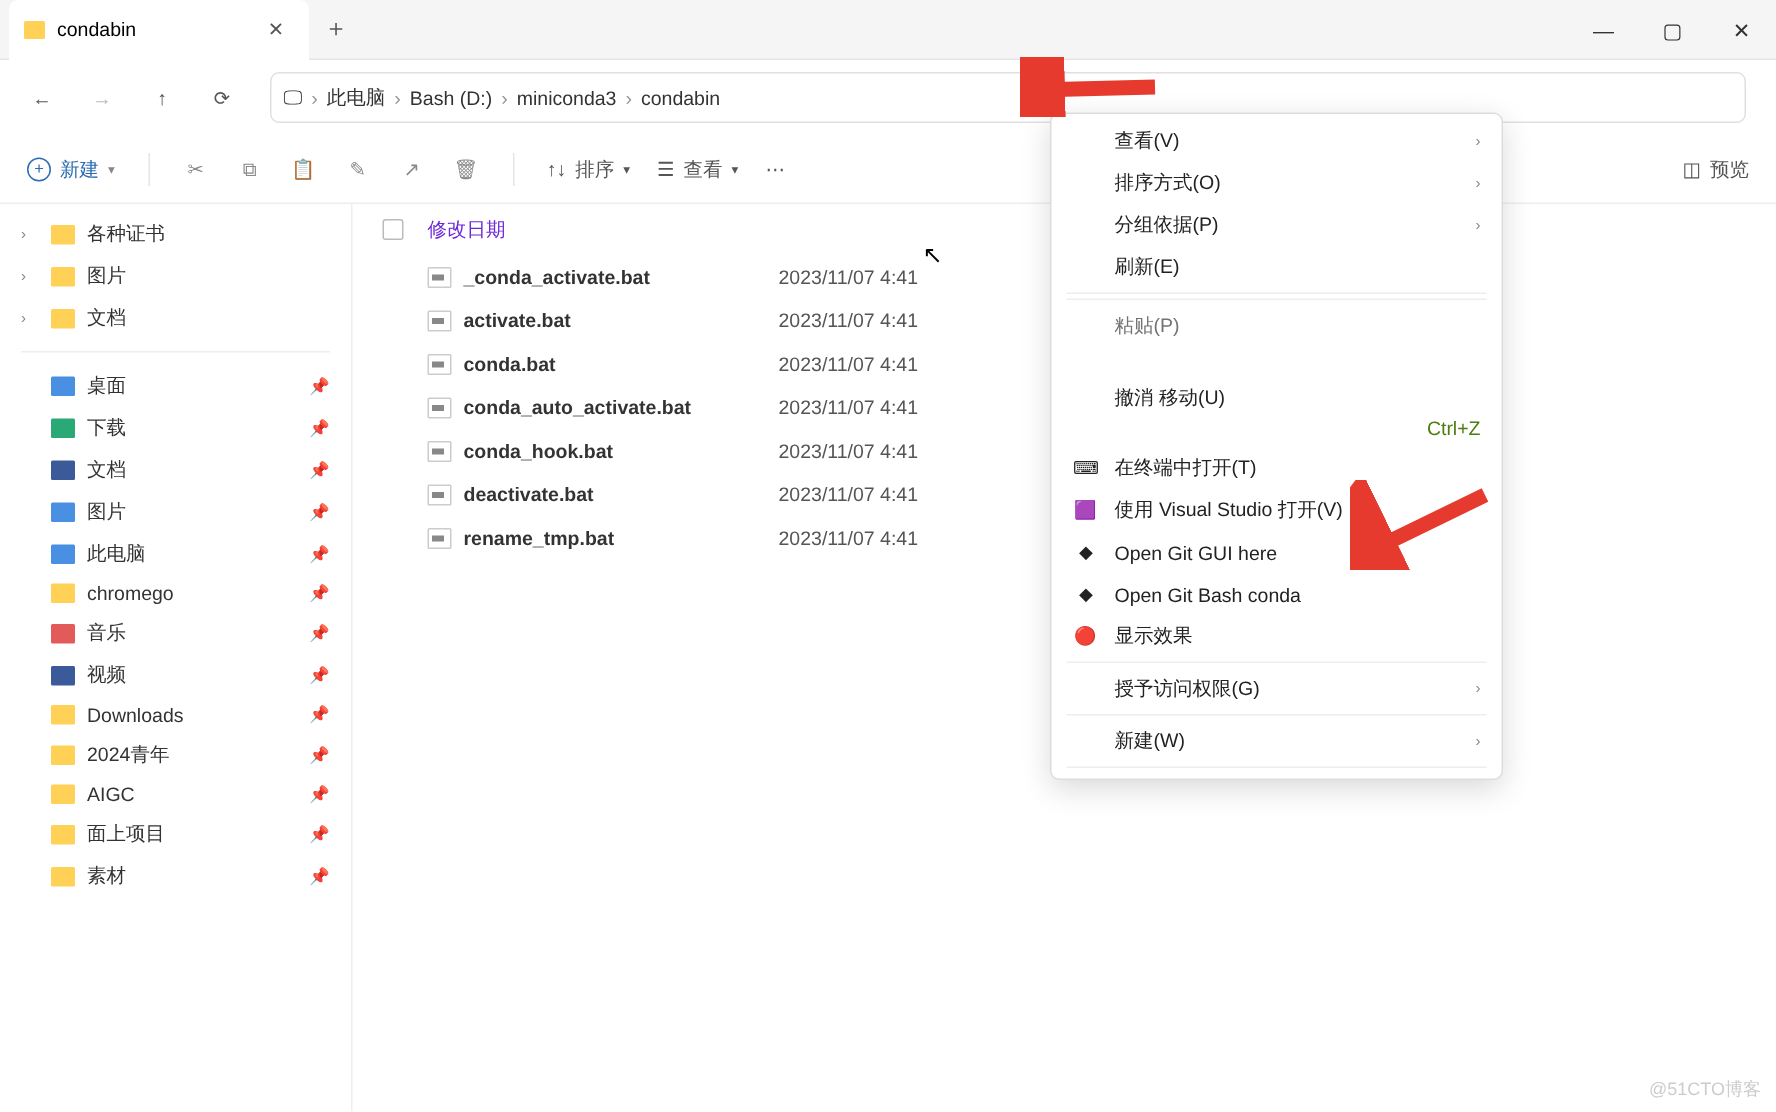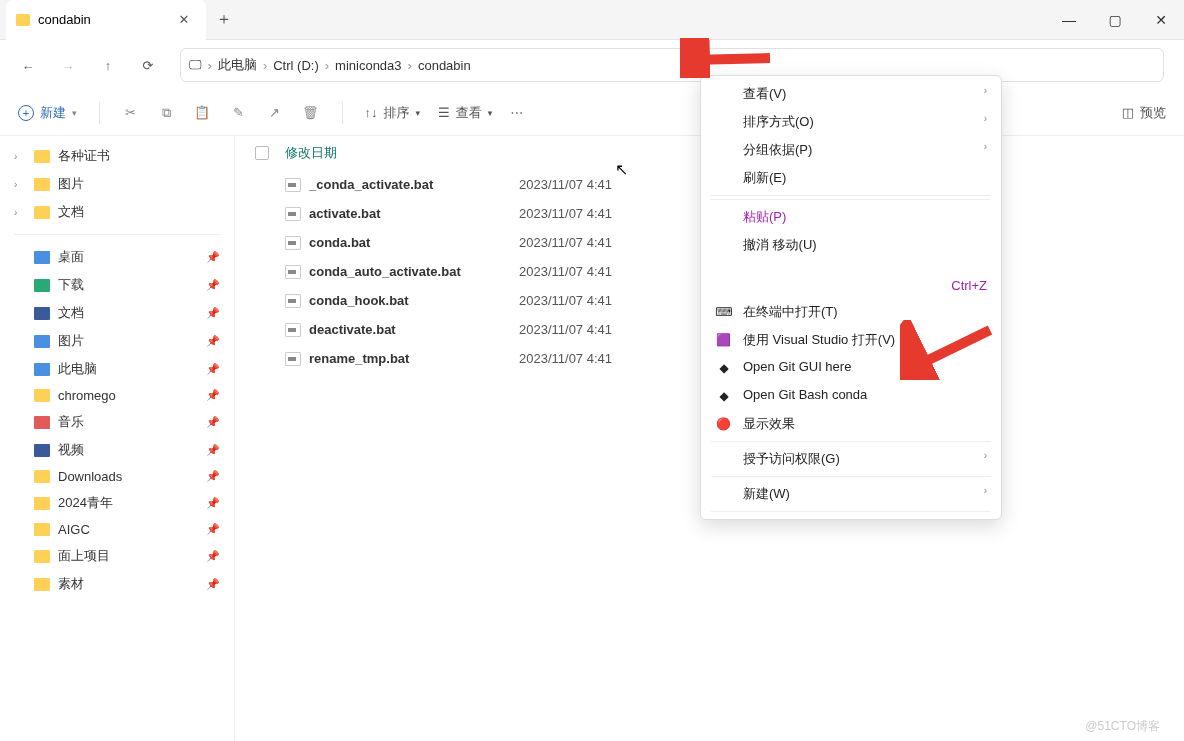--- a/index.html
+++ b/index.html
@@ -40,40 +40,40 @@
 .sb-item .fic.red { background: #e25a5a; }
 .sb-item .fic.green { background: #2aa876; }
 .sb-item .fic.navy { background: #3a5a9a; }
 .sb-item .pin { margin-left: auto; color: #888; font-size: 11px; }
 .sb-divider { height: 1px; background: #eee; margin: 8px 14px; }
 
 .content { flex: 1; position: relative; }
 .col-head { display: flex; align-items: center; padding: 8px 20px; color: #555; }
 .col-head .ck { width: 14px; height: 14px; border: 1px solid #bbb; border-radius: 2px; margin-right: 16px; }
 .col-name { width: 240px; }
-.col-date { color: #0f766e; }
+.col-date { color: #6d28d9; }
 
 .file-row { display: flex; align-items: center; padding: 7px 20px; color: #333; }
 .file-row .ic { width: 16px; height: 14px; border: 1px solid #ccc; border-radius: 1px; margin-right: 8px; margin-left: 30px; background: #fff; position: relative; }
 .file-row .ic::after { content: ""; position: absolute; left: 2px; top: 4px; width: 8px; height: 4px; background: #888; }
 .file-name { width: 210px; font-weight: bold; }
 .file-date { color: #555; }
 
 
 .ctx { position: absolute; top: 75px; left: 700px; width: 302px; background: #fff; border: 1px solid #ddd; border-radius: 6px; box-shadow: 0 6px 20px rgba(0,0,0,.15); padding: 4px 0; z-index: 10; }
-.ctx-item { display: flex; align-items: flex-start; padding: 5px 14px; color: #222; gap: 10px; }
+.ctx-item { display: flex; align-items: center; padding: 5px 14px; color: #222; gap: 10px; }
 .ctx-item .ci { width: 18px; height: 18px; display: flex; align-items: center; justify-content: center; font-size: 12px; }
 .ctx-item .arrow-r { margin-left: auto; color: #888; font-size: 10px; }
-.ctx-item .shortcut { margin-left: auto; color: #a21caf; margin-top: 42px; }
-.ctx-item.disabled { color: #a21caf; }
+.ctx-item .shortcut { margin-left: auto; color: #4d7c0f; margin-top: 42px; }
+.ctx-item.disabled { color: #737373; }
 .ctx-sep { height: 1px; background: #eee; margin: 3px 10px; }
 
 
 .arrow-red { position: absolute; z-index: 20; }
-.watermark { position: absolute; right: 24px; bottom: 6px; color: #ccc; font-size: 12px; }
+.watermark { position: absolute; right: 10px; bottom: 6px; color: #ccc; font-size: 12px; }
 
 
 .cursor { position: absolute; top: 160px; left: 615px; font-size: 16px; color: #000; z-index: 5; }
 
 </style>
 </head>
 <body>
 
 <div class="titlebar">
   <div class="tab">
@@ -93,21 +93,21 @@
 <div class="navbar">
   <div class="nav-btn">←</div>
   <div class="nav-btn disabled">→</div>
   <div class="nav-btn">↑</div>
   <div class="nav-btn">⟳</div>
   <div class="breadcrumb">
     <span>🖵</span>
     <span class="bc-sep">›</span>
     <span>此电脑</span>
     <span class="bc-sep">›</span>
-    <span>Ctrl (D:)</span>
+    <span>Bash (D:)</span>
     <span class="bc-sep">›</span>
     <span>miniconda3</span>
     <span class="bc-sep">›</span>
     <span>condabin</span>
   </div>
 </div>
 
 <div class="toolbar">
   <div class="tb-new">
     <span style="border:1.5px solid #2b6cb0;border-radius:50%;width:16px;height:16px;display:flex;align-items:center;justify-content:center;font-size:11px;">+</span>

